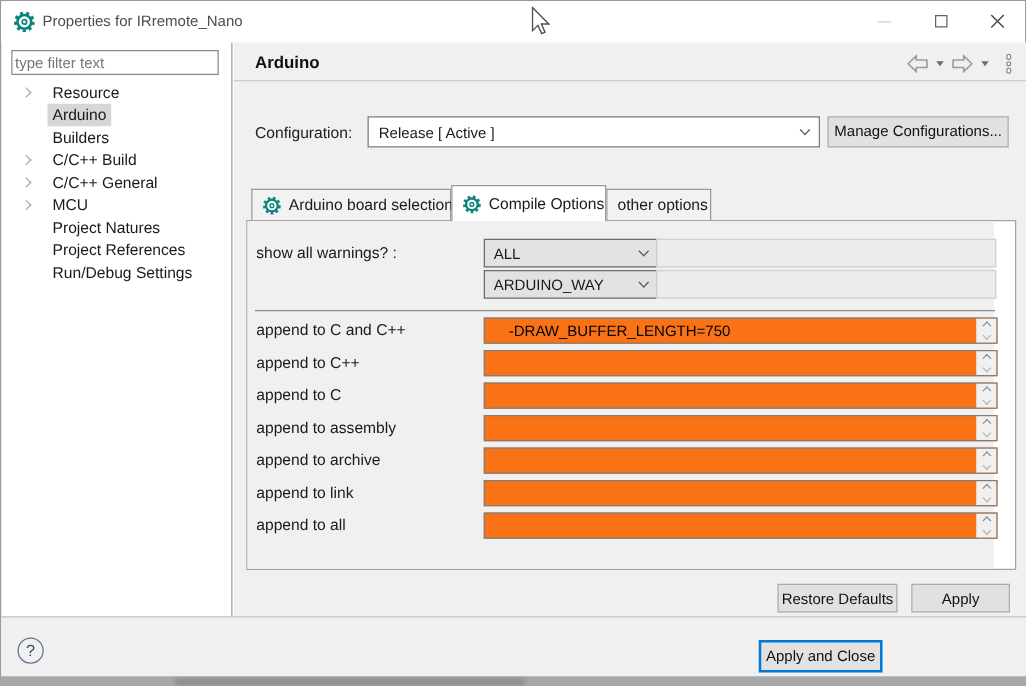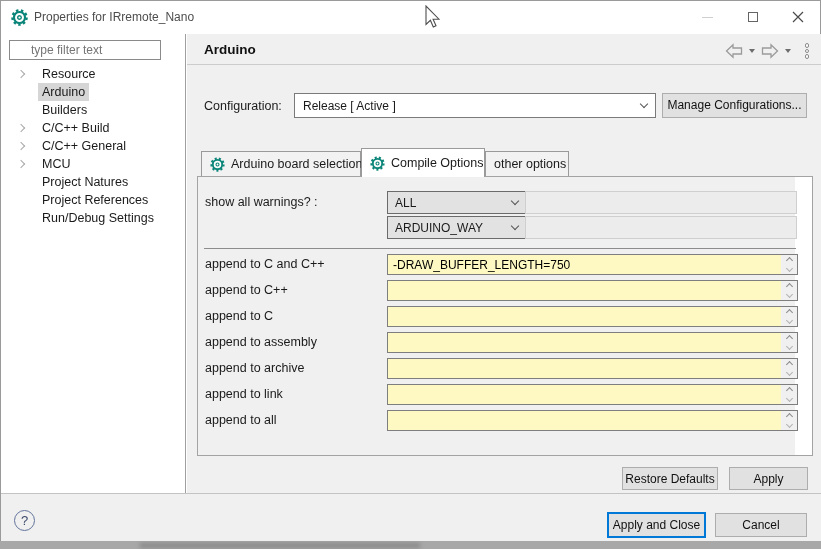--- a/index.html
+++ b/index.html
@@ -13,22 +13,22 @@
   .titlebar { position:absolute; left:0; top:0; width:100%; height:33px; background:#fff; }
   .app-icon { position:absolute; left:10px; top:8px; width:17px; height:17px; }
   .win-title { position:absolute; left:33px; top:9px; font-size:12px; color:#4d4d4d; white-space:nowrap; }
   .win-btn { position:absolute; top:0; width:45px; height:32px; display:flex; align-items:center; justify-content:center; }
   .btn-min  { right:90px; } .btn-max { right:45px; } .btn-close { right:0; }
   .min-glyph { width:11px; height:0; border-top:1px solid #cfcfcf; }
   .max-glyph { width:10px; height:10px; border:1px solid #646464; }
 
   
   .sidebar { position:absolute; left:1px; top:33px; width:184px; height:459px; background:#fff; border-right:1px solid #9f9f9f; }
-  .filter-box { position:absolute; left:7px; top:6px; width:152px; height:20px; border:1px solid #8a8a8a; background:#fff;
-                font-family:inherit; font-size:12px; color:#3c3c3c; padding:0 21px; outline:none; }
+  .filter-box { position:absolute; left:7px; top:6px; width:166px; height:20px; border:1px solid #8a8a8a; background:#fff;
+                font-family:inherit; font-size:12px; color:#3c3c3c; padding:0 2px; outline:none; }
   .tree { position:absolute; left:0; top:31px; width:100%; }
   .tree-item { position:relative; height:18px; line-height:18px; cursor:default; }
   .tree-label { position:absolute; left:36px; top:0; height:18px; line-height:18px; font-size:12.5px; padding:0 4px; white-space:nowrap; }
   .tree-item.selected .tree-label { background:#d6d6d6; }
   .tw { position:absolute; left:16px; top:6px; width:6px; height:6px; border-top:1.4px solid #a9a9a9; border-right:1.4px solid #a9a9a9; transform:rotate(45deg); }
 
   
   .main { position:absolute; left:186px; top:33px; width:634px; height:459px; background:#f0f0f0; }
   .main-header { position:absolute; left:0; top:0; width:100%; height:31px; border-bottom:1px solid #cccccc; }
   .main-title { position:absolute; left:17px; top:8px; font-weight:bold; font-size:13.5px; color:#111; }
@@ -53,21 +53,21 @@
 
   .tab-panel { position:absolute; left:10px; top:142px; width:616px; height:280px; background:#fff; border:1px solid #a3a3a3; z-index:2; }
   .form-area { position:absolute; left:0; top:0; width:597px; height:278px; background:#f0f0f0; }
 
   .flabel { position:absolute; left:7px; font-size:12.5px; white-space:nowrap; }
   .combo-sm { position:absolute; left:189px; width:139px; height:23px; background:#e2e2e2; border:1px solid #6b6b6b;
               display:flex; align-items:center; padding:0 7px; font-size:12px; }
   .dis-field { position:absolute; left:327px; width:272px; height:23px; background:#ececec; border:1px solid #cfcfcf; }
   .sep { position:absolute; left:6px; top:71px; width:592px; border-top:1px solid #8c8c8c; }
 
-  .text-field { position:absolute; left:189px; width:411px; height:21px; background:#fef9c3; border:1px solid #7e7e7e; display:flex; }
+  .text-field { position:absolute; left:189px; width:411px; height:21px; background:#f97316; border:1px solid #7e7e7e; display:flex;padding-left:14px; }
   .text-field input { flex:1 1 auto; border:none; outline:none; background:transparent; font-family:inherit; font-size:12px; padding:0 5px; min-width:0; }
   .spinner { flex:0 0 16px; background:#f0f0f0; display:flex; flex-direction:column; align-items:center; justify-content:center; gap:3px; }
   .sp-up { width:5px; height:5px; border-left:1.3px solid #8a8a8a; border-top:1.3px solid #8a8a8a; transform:rotate(45deg); }
   .sp-dn { width:5px; height:5px; border-left:1.3px solid #b2b2b2; border-top:1.3px solid #b2b2b2; transform:rotate(225deg); }
 
   .btn-restore { position:absolute; left:435px; top:433px; width:96px; height:23px; }
   .btn-apply   { position:absolute; left:542px; top:433px; width:79px; height:23px; }
 
   
   .footer { position:absolute; left:0; top:492px; width:821px; height:48px; background:#f0f0f0; border-top:1px solid #c3c3c3; }
@@ -275,21 +275,20 @@
       </div>
     </div>
 
     <button class="btn btn-restore">Restore Defaults</button>
     <button class="btn btn-apply">Apply</button>
   </div>
 
   <div class="footer">
     <div class="help-btn">?</div>
     <button class="btn btn-ok">Apply and Close</button>
-    <button class="btn btn-cancel">Cancel</button>
   </div>
 
   <svg class="cursor" width="15" height="24" viewBox="0 0 15 24">
     <path d="M1 1 L1 19.5 L5.4 15.3 L8.3 21.9 L11 20.7 L8.1 14.2 L14 14.2 Z" fill="#fff" stroke="#4f4f4f" stroke-width="1.1"></path>
   </svg>
 </div>
 
 <div class="bottom-strip">
     <div class="smudge"></div>
   </div>

